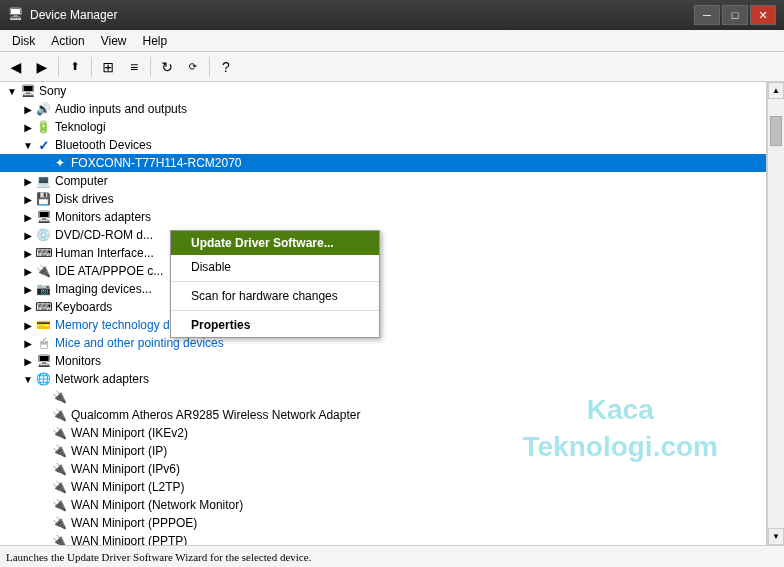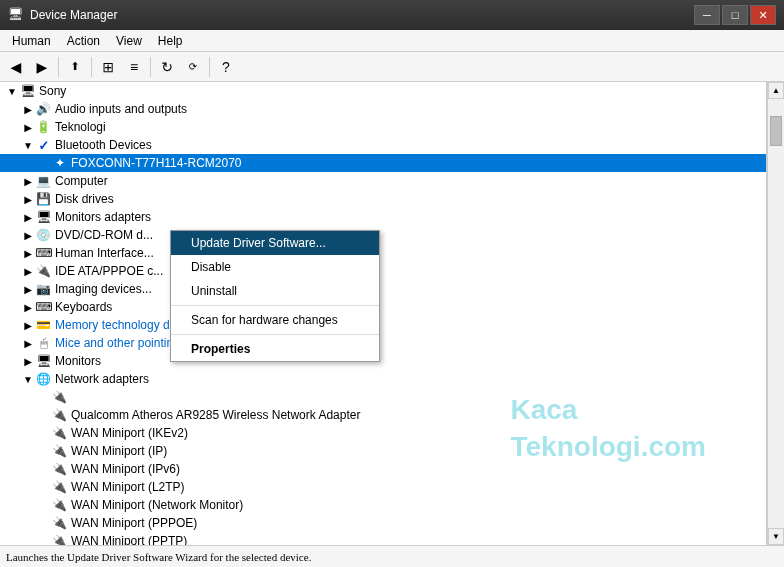--- a/index.html
+++ b/index.html
@@ -195,22 +195,23 @@
       width: 210px;
     }
     .ctx-item {
       padding: 5px 20px;
       font-size: 12px;
       cursor: pointer;
       white-space: nowrap;
     }
     .ctx-item.bold { font-weight: bold; }
     .ctx-item.highlighted {
-      background: #0c4a6e;
+      background: #4d7c0f;
       color: white;
+      font-weight: bold;
     }
     .ctx-separator {
       height: 1px;
       background: #ddd;
       margin: 2px 0;
     }
 
     
     .status-bar {
       background: #f5f5f5;
@@ -220,26 +221,27 @@
       align-items: center;
       padding: 0 6px;
       font-size: 11px;
       flex-shrink: 0;
       font-family: Liberation Serif, serif;
     }
 
     
     .watermark {
       position: absolute;
-      right: 60px;
+      right: 48px;
       bottom: 80px;
       color: rgba(0, 180, 200, 0.35);
       font-size: 28px;
       font-weight: bold;
       pointer-events: none;
+      text-align: center;
       line-height: 1.3;
       z-index: 50;
     }
 
     
     .indent-0 { padding-left: 4px; }
     .indent-1 { padding-left: 20px; }
     .indent-2 { padding-left: 36px; }
   </style>
 </head>
@@ -251,21 +253,21 @@
     <span class="title-bar-title">Device Manager</span>
   </div>
   <div class="title-bar-controls">
     <div class="title-btn">─</div>
     <div class="title-btn">□</div>
     <div class="title-btn close">✕</div>
   </div>
 </div>
 
 <div class="menu-bar">
-  <div class="menu-item">Human</div>
+  <div class="menu-item">Disk</div>
   <div class="menu-item">Action</div>
   <div class="menu-item">View</div>
   <div class="menu-item">Help</div>
 </div>
 
 <div class="toolbar">
   <div class="toolbar-btn">◀</div>
   <div class="toolbar-btn">▶</div>
   <div class="toolbar-sep"></div>
   <div class="toolbar-btn" style="font-size:11px;">⬆</div>
@@ -433,21 +435,20 @@
 
     <div class="tree-item indent-2">
       <span class="expand-icon"></span>
       <span class="node-icon">🔌</span>
       <span class="tree-label">WAN Miniport (PPTP)</span>
     </div>
 
     <div class="context-menu">
       <div class="ctx-item highlighted">Update Driver Software...</div>
       <div class="ctx-item">Disable</div>
-      <div class="ctx-item">Uninstall</div>
       <div class="ctx-separator"></div>
       <div class="ctx-item">Scan for hardware changes</div>
       <div class="ctx-separator"></div>
       <div class="ctx-item bold">Properties</div>
     </div>
 
     <div class="watermark">
       <div>Kaca</div>
       <div>Teknologi.com</div>
     </div>

